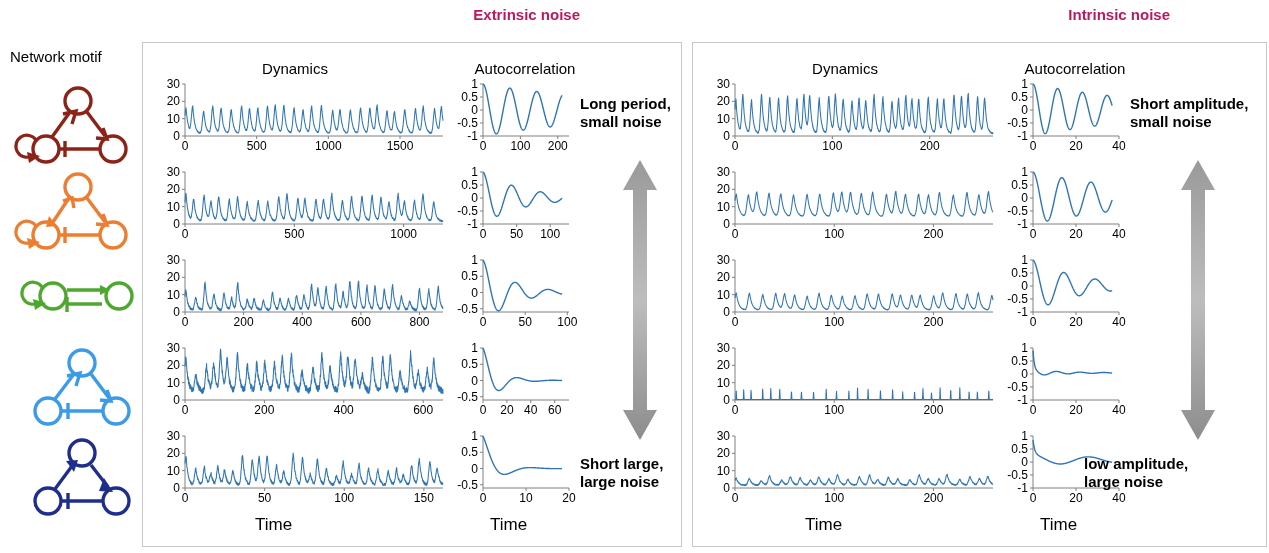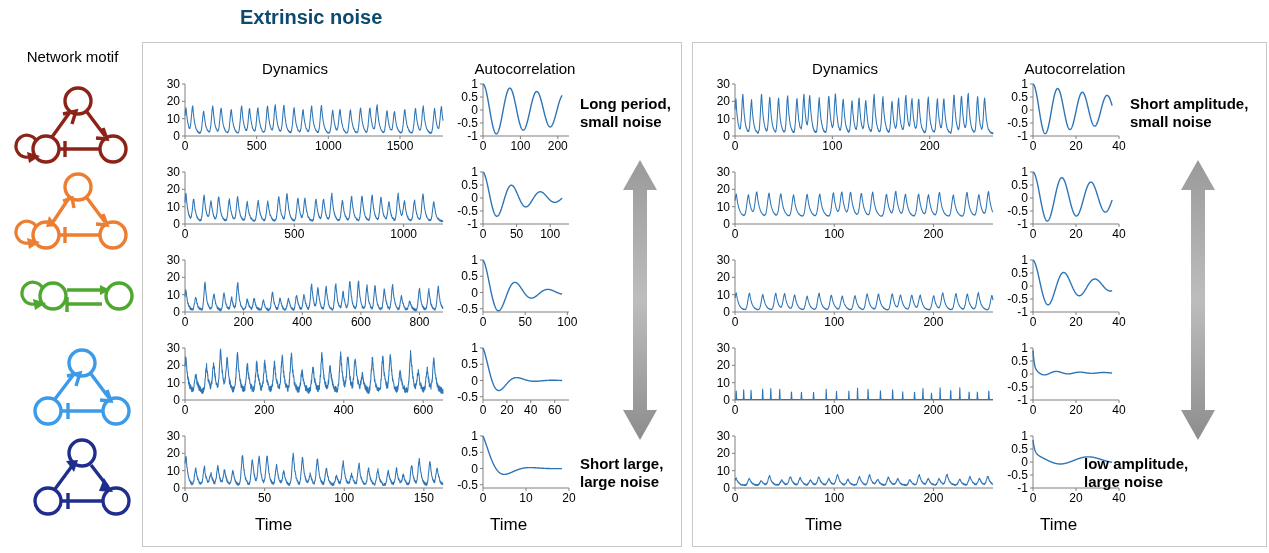--- a/index.html
+++ b/index.html
@@ -11,24 +11,24 @@
   #figure {
     position: relative;
     width: 1269px;
     height: 553px;
     background: #ffffff;
     overflow: hidden;
   }
 
   .panel-title {
     position: absolute;
-    font-size: 20px;
+    font-size: 15px;
     font-weight: bold;
-    color: #0c4a6e;
-    text-align: left;
+    color: #be185d;
+    text-align: right;
     white-space: nowrap;
   }
 
   .panel-box {
     position: absolute;
     border: 1px solid #c8c8c8;
     background: #ffffff;
   }
 
   .col-header {
@@ -36,21 +36,21 @@
     font-size: 15px;
     color: #000;
     text-align: center;
     white-space: nowrap;
   }
 
   .motif-col-label {
     position: absolute;
     font-size: 15px;
     color: #000;
-    text-align: center;
+    text-align: left;
     white-space: nowrap;
   }
 
   .motif {
     position: absolute;
   }
 
   .plot {
     position: absolute;
   }
@@ -79,20 +79,21 @@
   svg { display: block; overflow: visible; }
   .tick-text { font-family: "Liberation Sans", sans-serif; font-size: 12px; fill: #000; }
   .axis-line { stroke: #808080; stroke-width: 1; fill: none; }
 </style>
 </head>
 <body>
 
 <div id="figure">
 
   <div class="panel-title" style="left:240px; top:6px; width:340px;">Extrinsic noise</div>
+  <div class="panel-title" style="left:830px; top:6px; width:340px;">Intrinsic noise</div>
 
   <div class="panel-box" style="left:142px; top:42px; width:540px; height:505px;"></div>
   <div class="panel-box" style="left:692px; top:42px; width:575px; height:505px;"></div>
 
   <div class="motif-col-label" style="left:10px; top:48px; width:125px;">Network motif</div>
 
   <div class="col-header" style="left:215px; top:60px; width:160px;">Dynamics</div>
   <div class="col-header" style="left:445px; top:60px; width:160px;">Autocorrelation</div>
   <div class="col-header" style="left:765px; top:60px; width:160px;">Dynamics</div>
   <div class="col-header" style="left:995px; top:60px; width:160px;">Autocorrelation</div>

